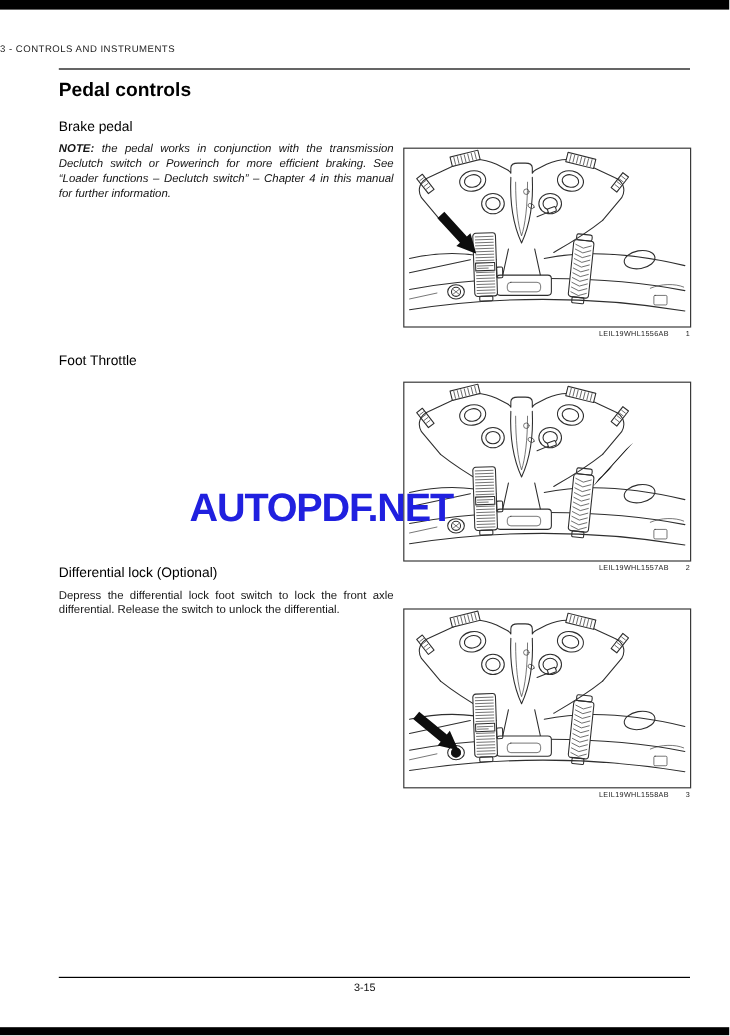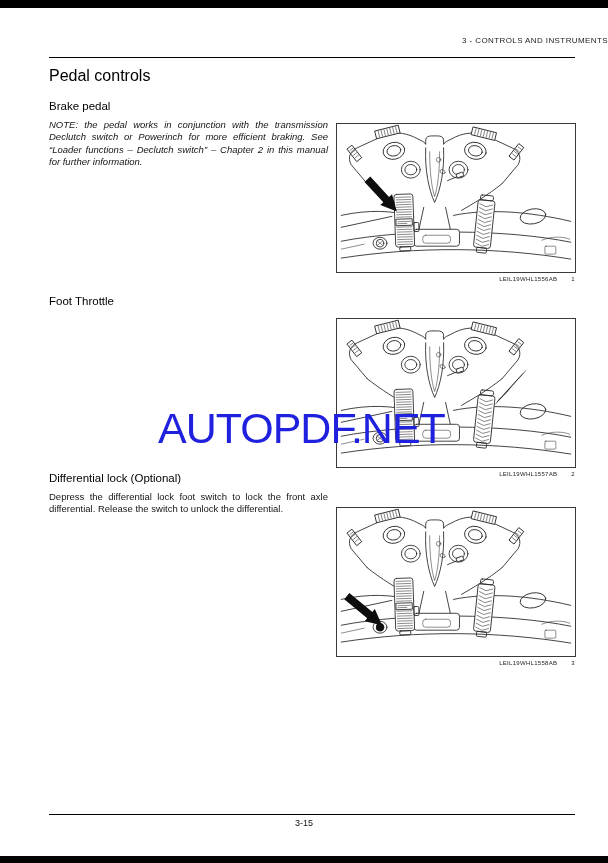--- a/index.html
+++ b/index.html
@@ -5,47 +5,47 @@
   html,body { margin:0; padding:0; background:#ffffff; }
   .page {
     position:relative; width:608px; height:863px; background:#fff;
     font-family:"Liberation Sans", sans-serif; color:#111; overflow:hidden;
   }
   .bar { position:absolute; left:0; width:608px; background:#000; }
   .bar-top { top:0; height:8px; }
   .bar-bottom { top:856px; height:7px; }
 
   .header {
-    position:absolute; top:36px; left:0; width:608px; text-align:right;
+    position:absolute; top:36px; left:0; width:608px; text-align:left;
     font-size:8px; letter-spacing:0.4px; color:#1c1c1c;
   }
   .rule { position:absolute; left:49px; width:526px; height:0; border-top:1px solid #000; }
   .header-rule { top:57px; }
   .footer-rule { top:814px; }
   .footer { position:absolute; top:818px; left:0; width:608px; text-align:center; font-size:9px; color:#111; }
 
-  h1.page-title { position:absolute; top:67px; left:49px; margin:0; font-size:16px; font-weight:normal; color:#000; }
+  h1.page-title { position:absolute; top:67px; left:49px; margin:0; font-size:16px; font-weight:bold; color:#000; }
 
   .text-col { position:absolute; left:49px; width:279px; }
   .text-col h2 { margin:0 0 7px; font-size:11.5px; font-weight:normal; color:#000; }
   .text-col p { margin:0 0 8px; font-size:9.5px; line-height:12.4px; text-align:justify; color:#151515; }
   p.note { font-style:italic; }
-  .np { font-weight:normal; }
+  .np { font-weight:bold; }
 
   .fig { position:absolute; left:336px; width:240px; margin:0; }
   .fig-frame { border:1px solid #3a3a3a; background:#fff; }
   .fig-svg { display:block; width:238px; height:148px; }
   .figcap {
     display:flex; justify-content:flex-end; align-items:baseline; gap:14px;
     font-size:6px; letter-spacing:0.3px; color:#222; margin-top:3px; padding-right:1px;
   }
 
   .watermark {
     position:absolute; top:404px; left:158px; z-index:5;
-    font-size:43px; font-weight:normal; letter-spacing:-1px; white-space:nowrap;
+    font-size:33px; font-weight:bold; letter-spacing:-1px; white-space:nowrap;
   }
 
   
   .ln { fill:none; stroke:#2e2e2e; stroke-width:0.9; stroke-linecap:round; stroke-linejoin:round; }
   .thin { stroke-width:0.55; }
   .wfill { fill:#fff; }
   .arrow { fill:#0d0d0d; stroke:none; }
 </style>
 </head>
 <body>
@@ -136,21 +136,21 @@
 <div class="page">
   <div class="bar bar-top"></div>
 
   <div class="header">3 - CONTROLS AND INSTRUMENTS</div>
   <div class="rule header-rule"></div>
 
   <h1 class="page-title">Pedal controls</h1>
 
   <section class="text-col" style="top:100px">
     <h2>Brake pedal</h2>
-    <p class="note"><span class="np">NOTE:</span> <span>the pedal works in conjunction with the transmission Declutch switch or Powerinch for more efficient braking. See “Loader functions – Declutch switch” – Chapter 2 in this manual for further information.</span></p>
+    <p class="note"><span class="np">NOTE:</span> <span>the pedal works in conjunction with the transmission Declutch switch or Powerinch for more efficient braking. See “Loader functions – Declutch switch” – Chapter 4 in this manual for further information.</span></p>
   </section>
 
   <figure class="fig" style="top:123px">
     <div class="fig-frame">
       <svg class="fig-svg" viewBox="0 0 237 149">
         <use href="#fig-base"></use>
         <polygon class="arrow" points="26.4,58.3 45.3,78.9 42.3,81.6 59,88 54.1,70.8 51.1,73.5 32.2,52.9"></polygon>
       </svg>
     </div>
     <figcaption class="figcap">

